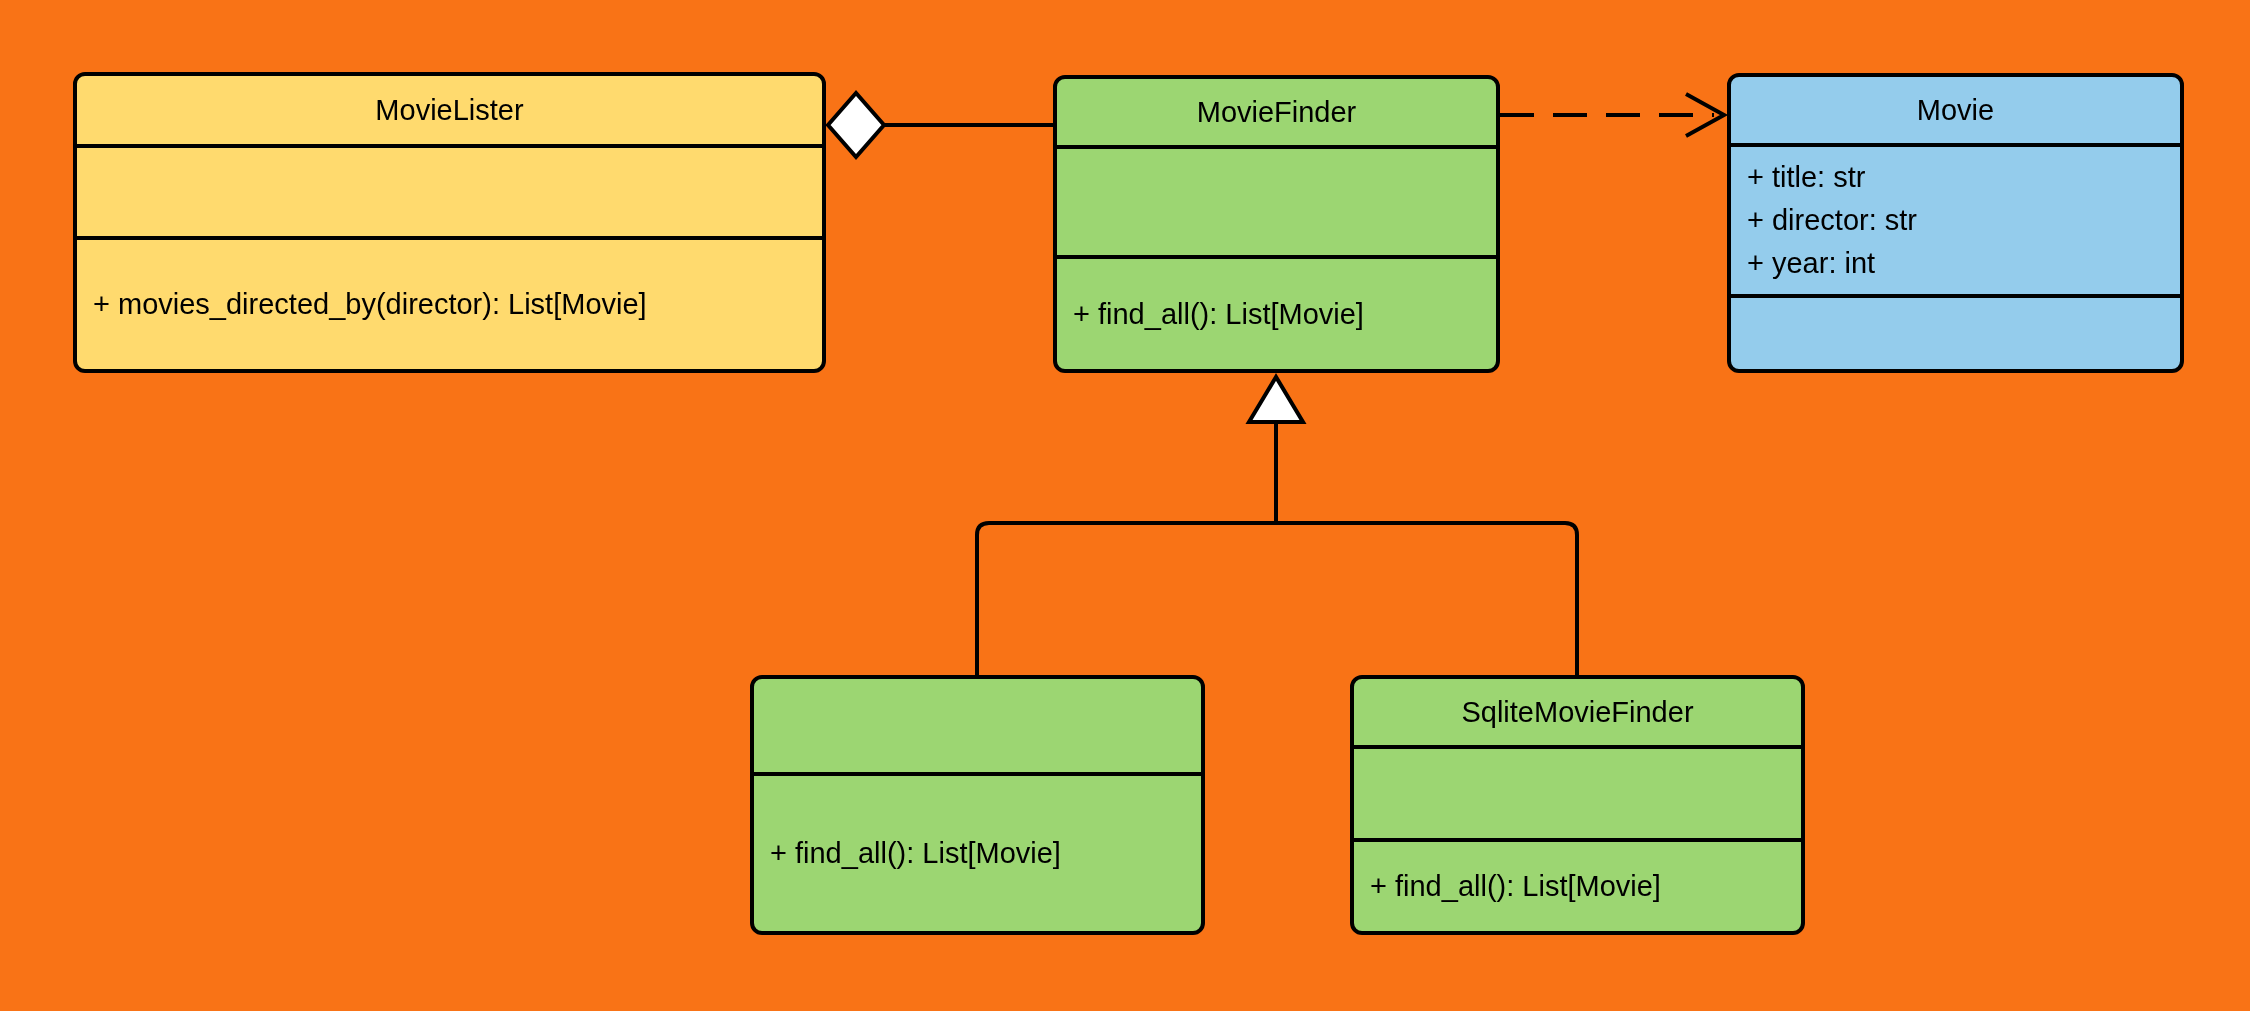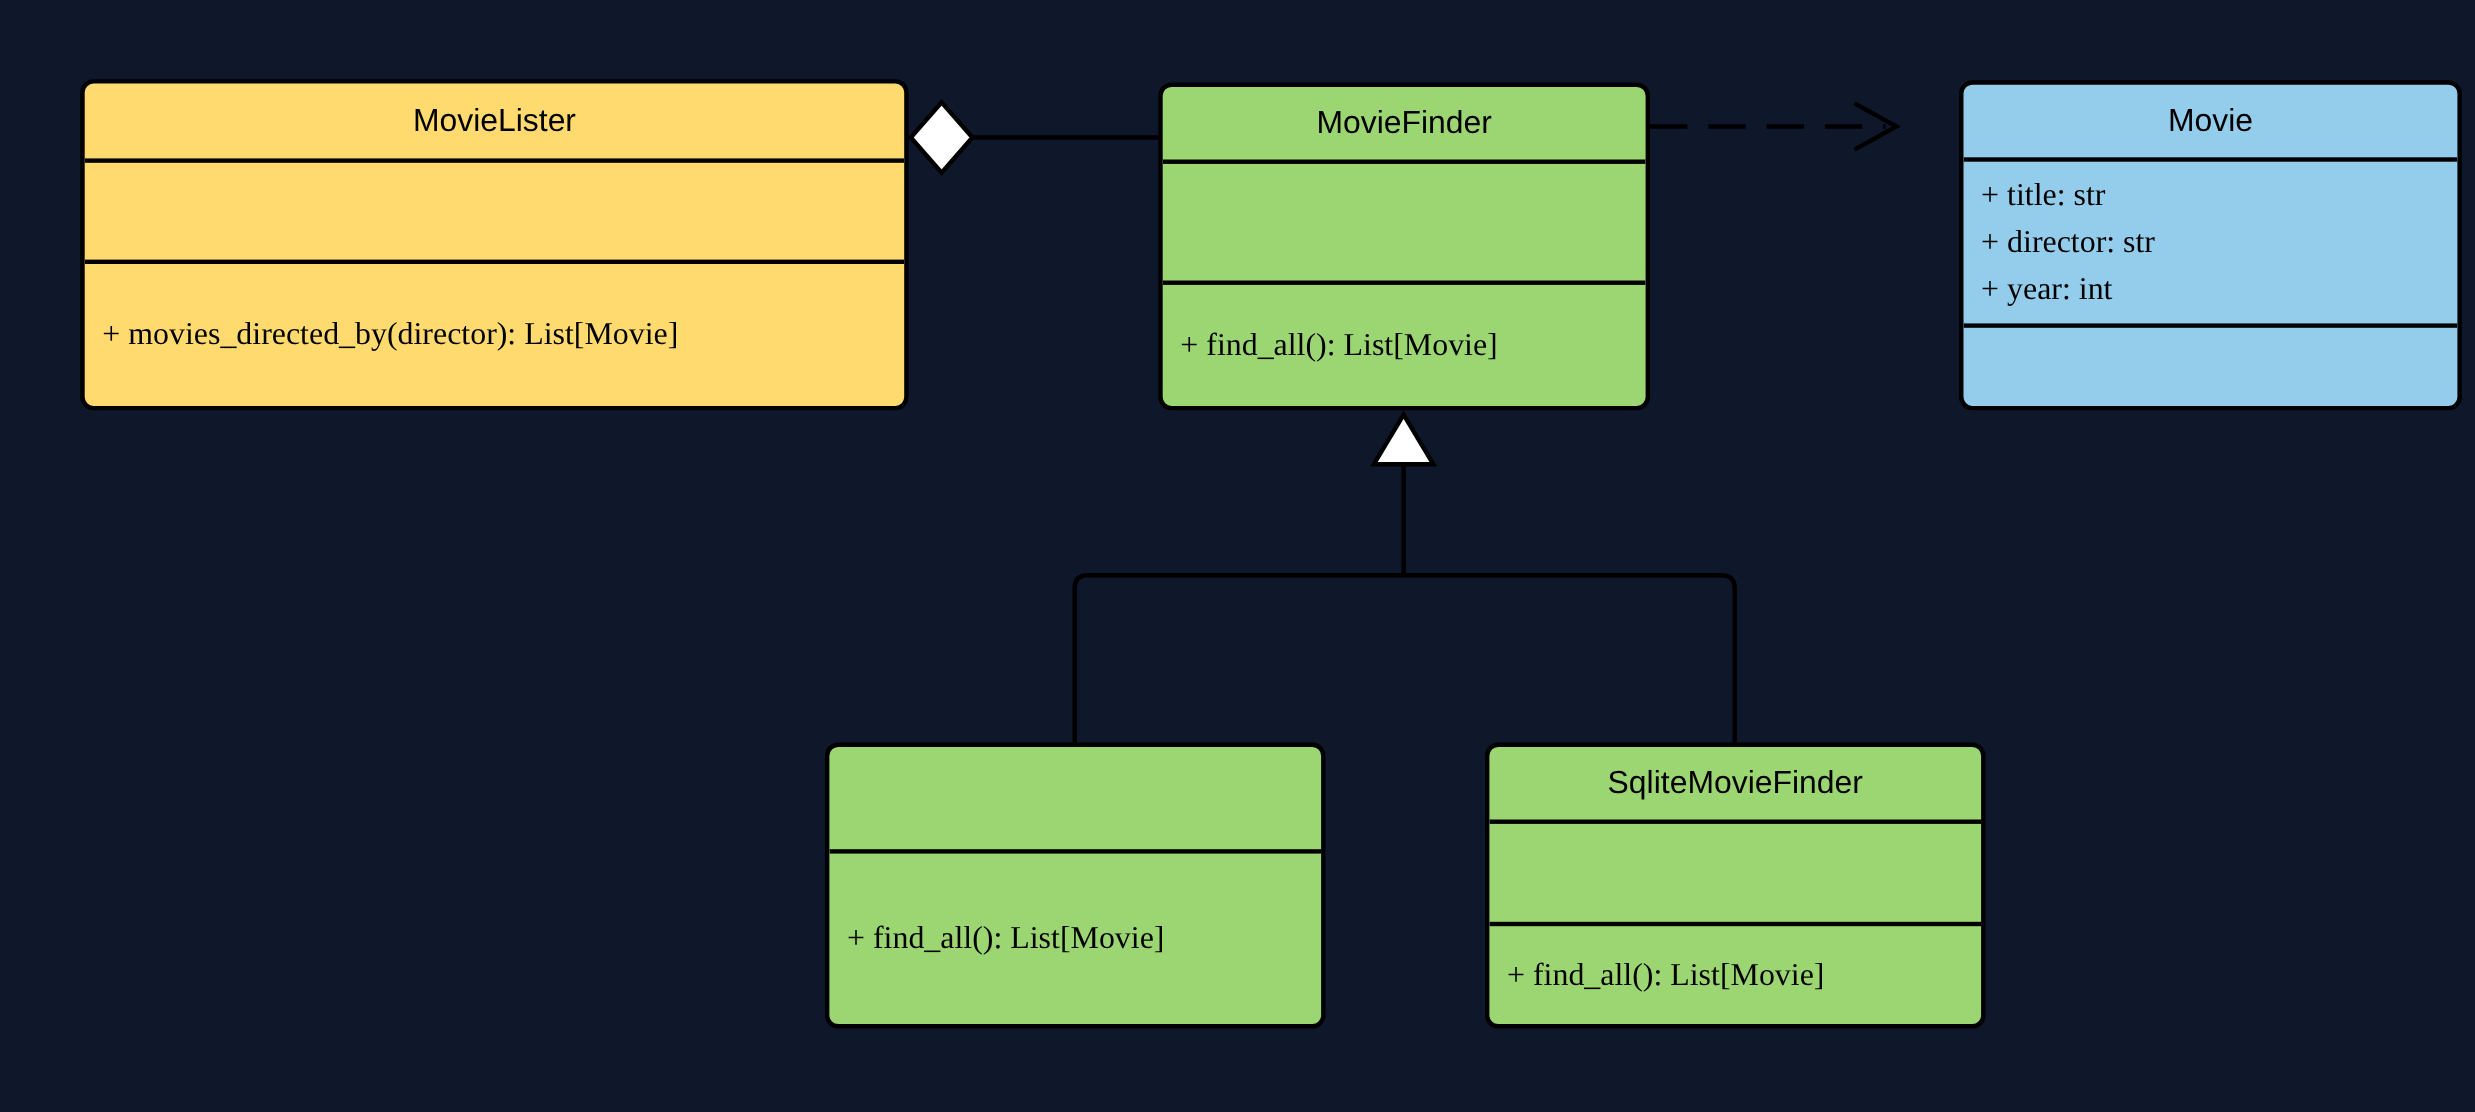--- a/index.html
+++ b/index.html
@@ -4,21 +4,21 @@
 <style>
   html, body {
     margin: 0;
     padding: 0;
     background: #ffffff;
   }
   .canvas {
     position: relative;
     width: 2250px;
     height: 1011px;
-    background: #0f172a;
+    background: #f97316;
     font-family: "Liberation Sans", sans-serif;
     color: #000000;
     overflow: hidden;
   }
   .connectors {
     position: absolute;
     left: 0;
     top: 0;
   }
   .uml-class {
@@ -46,21 +46,20 @@
   }
   .members-compartment {
     display: flex;
     flex-direction: column;
     justify-content: center;
     padding-left: 16px;
     padding-right: 8px;
     font-size: 29px;
     line-height: 43px;
     white-space: nowrap;
-    font-family: Liberation Serif, serif;
   }
   .grow {
     flex: 1 1 auto;
   }
 </style>
 </head>
 <body>
 
 <div class="canvas">
 
@@ -96,21 +95,21 @@
   <div class="uml-class" style="left: 1053px; top: 75px; width: 447px; height: 298px; background-color: rgb(156, 214, 114);">
     <div class="compartment title-compartment" style="height:66px;text-align:center;">
       <span>MovieFinder</span>
     </div>
     <div class="compartment members-compartment" style="height:110px;"></div>
     <div class="compartment members-compartment grow">
       <span>+ find_all(): List[Movie]</span>
     </div>
   </div>
 
-  <div class="uml-class" style="left: 1781px; top: 73px; width: 457px; height: 300px; background-color: rgb(148, 204, 236);">
+  <div class="uml-class" style="left: 1727px; top: 73px; width: 457px; height: 300px; background-color: rgb(148, 204, 236);">
     <div class="compartment title-compartment" style="height:66px;">
       <span>Movie</span>
     </div>
     <div class="compartment members-compartment" style="height:151px;">
       <span>+ title: str</span>
       <span>+ director: str</span>
       <span>+ year: int</span>
     </div>
     <div class="compartment members-compartment grow"></div>
   </div>

